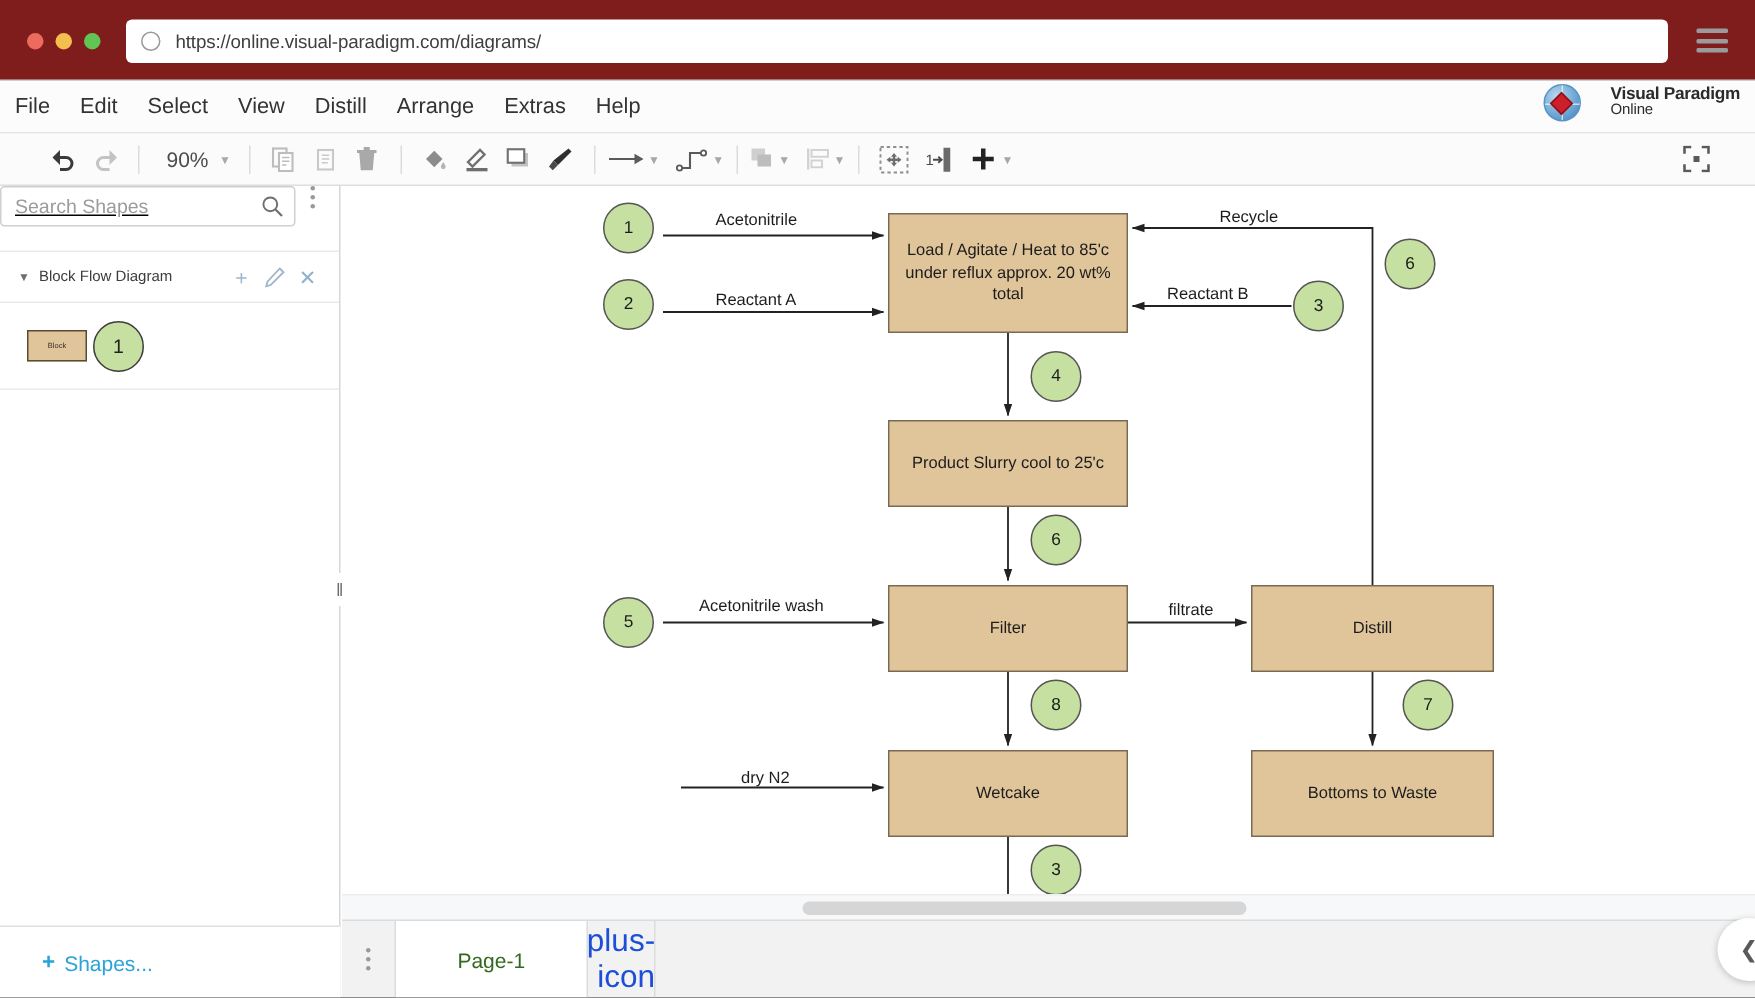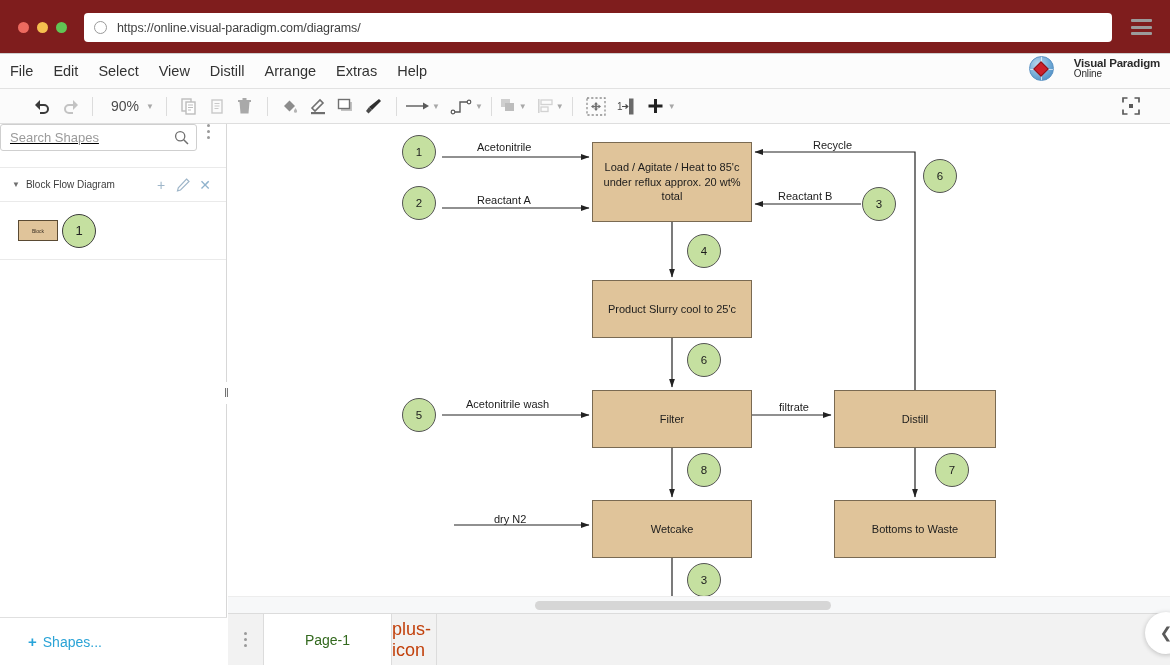--- a/index.html
+++ b/index.html
@@ -213,21 +213,21 @@
     border-right: 1px solid #dcdcdc;
   }
   .bb-kebab i { width: 3px; height: 3px; border-radius: 50%; background: #9a9a9a; }
   .page-tab {
     width: 128px; background: #ffffff;
     display: flex; align-items: center; justify-content: center;
     font-size: 14px; color: #33691e; border-right: 1px solid #dcdcdc;
   }
   .add-page {
     width: 45px; display: flex; align-items: center; justify-content: center;
-    font-size: 18px; color: #c2410c; border-right: 1px solid #dcdcdc;
+    font-size: 21px; color: #1d4ed8; border-right: 1px solid #dcdcdc; text-align: right;
   }
   .bb-rest { flex: 1; }
   .collapse-btn {
     position: absolute; right: -17px; bottom: 11px;
     width: 42px; height: 42px; border-radius: 50%;
     background: #ffffff; box-shadow: 0 1px 5px rgba(0,0,0,.22);
     display: flex; align-items: center; justify-content: center;
     font-size: 15px; color: #5a5a5a;
   }
 </style>

